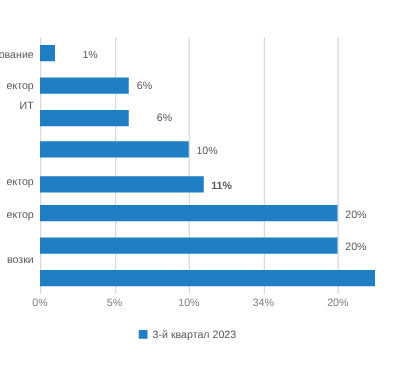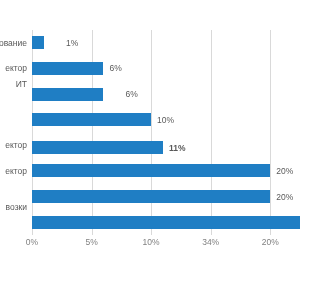--- a/index.html
+++ b/index.html
@@ -194,14 +194,18 @@
   </div>
 
   <div class="x-ticks">
       <div class="x-tick" style="left: 0px;">0%</div>
       <div class="x-tick" style="left: 59.5556px;">5%</div>
       <div class="x-tick" style="left: 119.111px;">10%</div>
       <div class="x-tick" style="left: 178.667px;">34%</div>
       <div class="x-tick" style="left: 238.222px;">20%</div>
     </div>
 
+  <div class="legend">
+    <span class="legend-swatch"></span>
+    <span class="legend-text">3-й квартал 2023</span>
+  </div>
 
 </div>
 
 </body></html>

